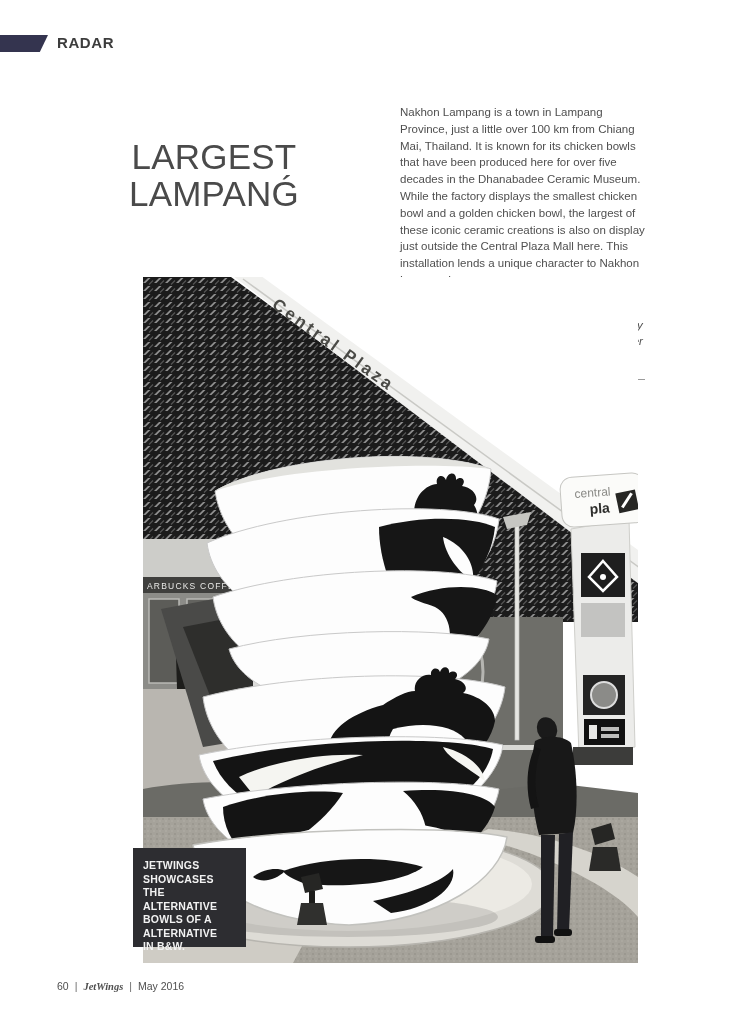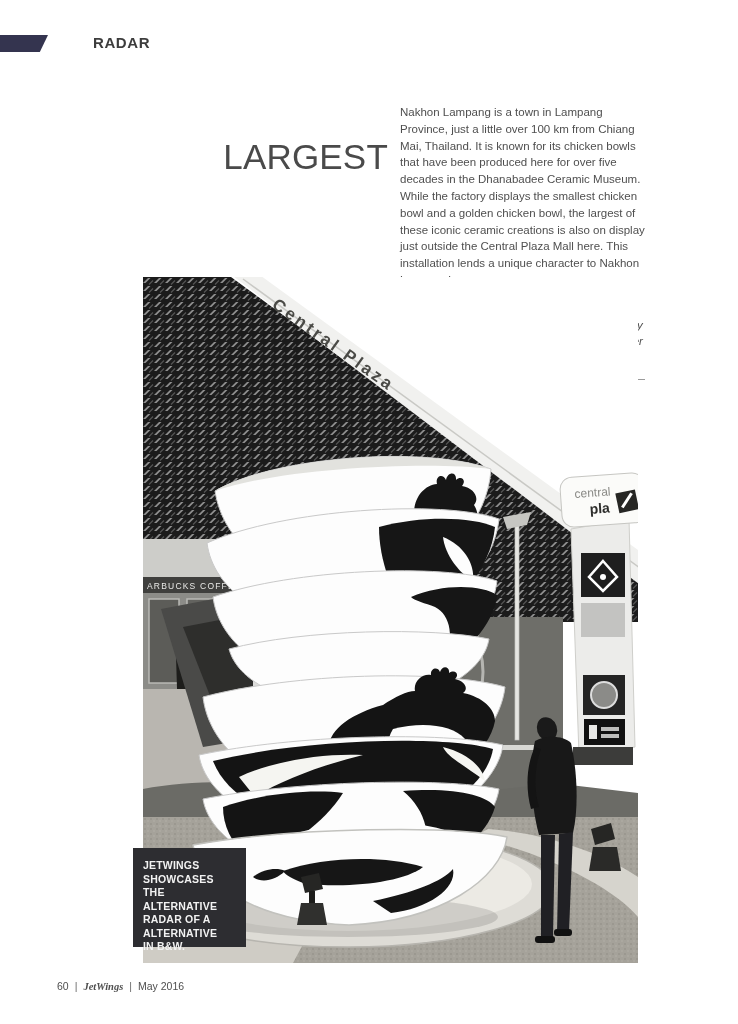--- a/index.html
+++ b/index.html
@@ -7,25 +7,25 @@
     position:relative;width:738px;height:1024px;background:#ffffff;
     font-family:"Liberation Sans",sans-serif;overflow:hidden;
   }
   
   .radar-tab{
     position:absolute;left:0;top:35px;width:48px;height:17px;background:#34344f;
     clip-path:polygon(0 0,100% 0,83% 100%,0 100%);
   }
   .radar-label{
     position:absolute;left:57px;top:34px;font-size:15px;font-weight:bold;
-    color:#3d3d3d;letter-spacing:0.6px;margin-left:36px;
+    color:#3d3d3d;letter-spacing:0.6px;
   }
   
   .title{
-    position:absolute;left:40px;top:138px;width:348px;text-align:right;
+    position:absolute;left:40px;top:138px;width:348px;text-align:center;
     font-size:35px;line-height:37px;font-weight:300;color:#4a4a4a;letter-spacing:0.2px;
   }
   
   .column{
     position:absolute;left:400px;top:104px;width:245px;color:#4f4f4f;
     font-size:11.5px;line-height:16.8px;
   }
   .column p{margin:0;}
   .column .lead{margin-bottom:11px;}
   .column .promo{font-style:italic;margin-bottom:12px;}
@@ -52,20 +52,21 @@
 </head>
 <body>
 
 <div class="page">
 
   <div class="radar-tab"></div>
   <div class="radar-label">RADAR</div>
 
   <div class="title">
     <div>LARGEST</div>
+    <div>LAMPANǴ</div>
   </div>
 
   <div class="column">
     <p class="lead">Nakhon Lampang is a town in Lampang Province, just a little over 100 km from Chiang Mai, Thailand. It is known for its chicken bowls that have been produced here for over five decades in the Dhanabadee Ceramic Museum. While the factory displays the smallest chicken bowl and a golden chicken bowl, the largest of these iconic ceramic creations is also on display just outside the Central Plaza Mall here. This installation lends a unique character to Nakhon Lampang!</p>
     <p class="promo">Jet Airways operates daily flights to Bangkok from Mumbai and Delhi. From there, you can fly to Lampang with our interline e-ticketing partner Bangkok Airways.</p>
     <hr class="credit-rule">
     <div class="credit">
       <span>Text &amp; Photograph</span><span class="name">Ajay Sood</span>
     </div>
   </div>
@@ -221,21 +222,21 @@
         <path d="M448,552 L468,546 L472,562 L452,568 Z" fill="#262624"></path>
         <path d="M450,570 L474,570 L478,594 L446,594 Z" fill="#2a2a28"></path>
       </g>
     </svg>
   </div>
 
   <div class="caption-box">
     <div>JETWINGS</div>
     <div>SHOWCASES THE</div>
     <div>ALTERNATIVE</div>
-    <div>RADAR OF A</div>
+    <div>BOWLS OF A</div>
     <div>ALTERNATIVE</div>
     <div>IN B&amp;W.</div>
   </div>
 
   <div class="footer">
     <span>60</span><span class="sep">|</span><span class="mag">JetWings</span><span class="sep">|</span><span>May 2016</span>
   </div>
 
 </div>
 

